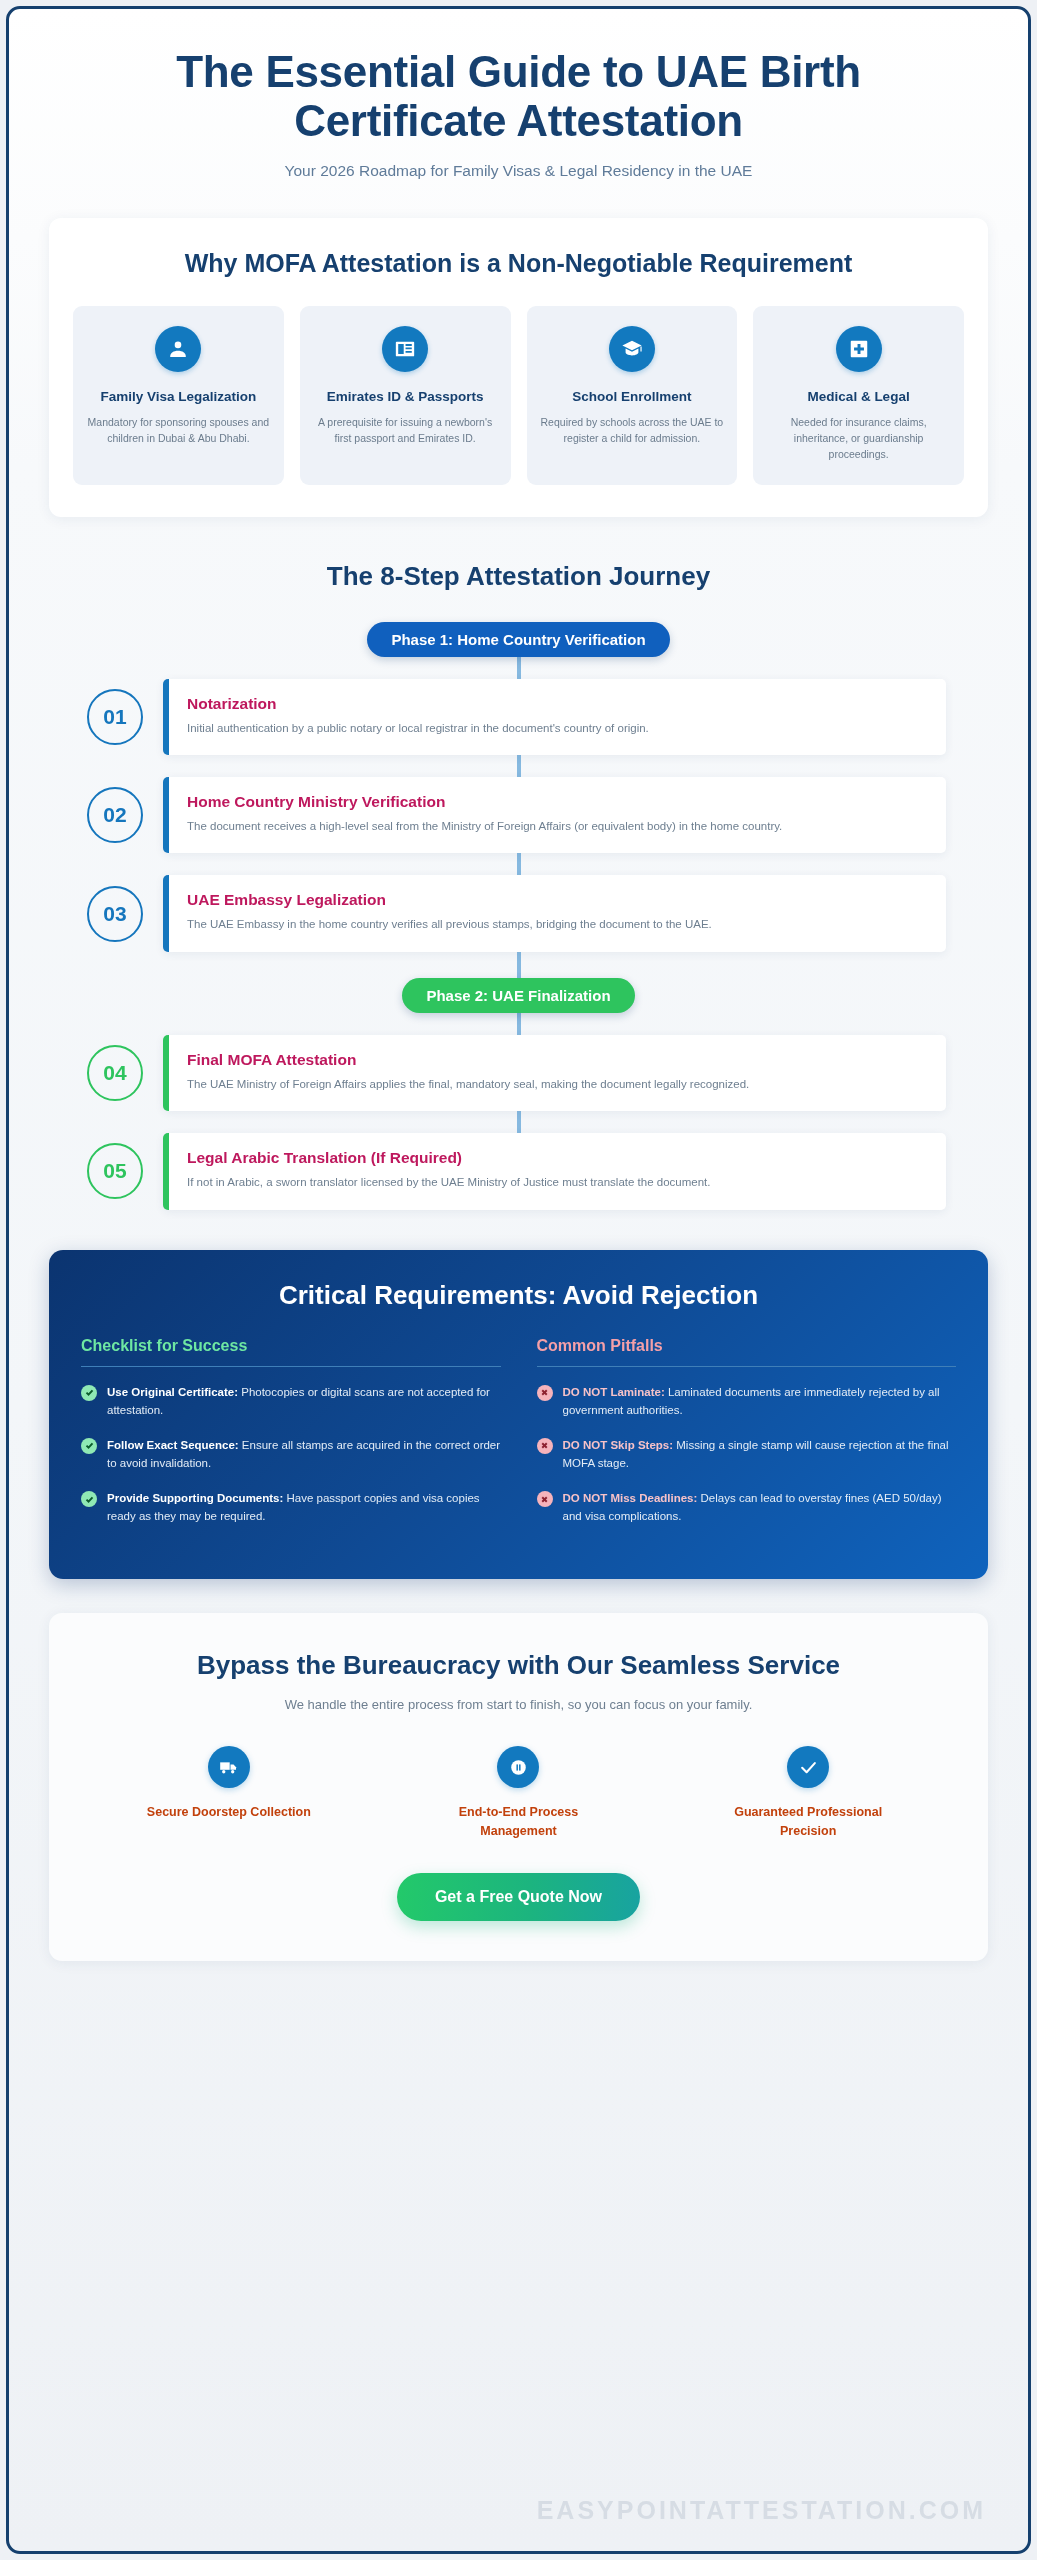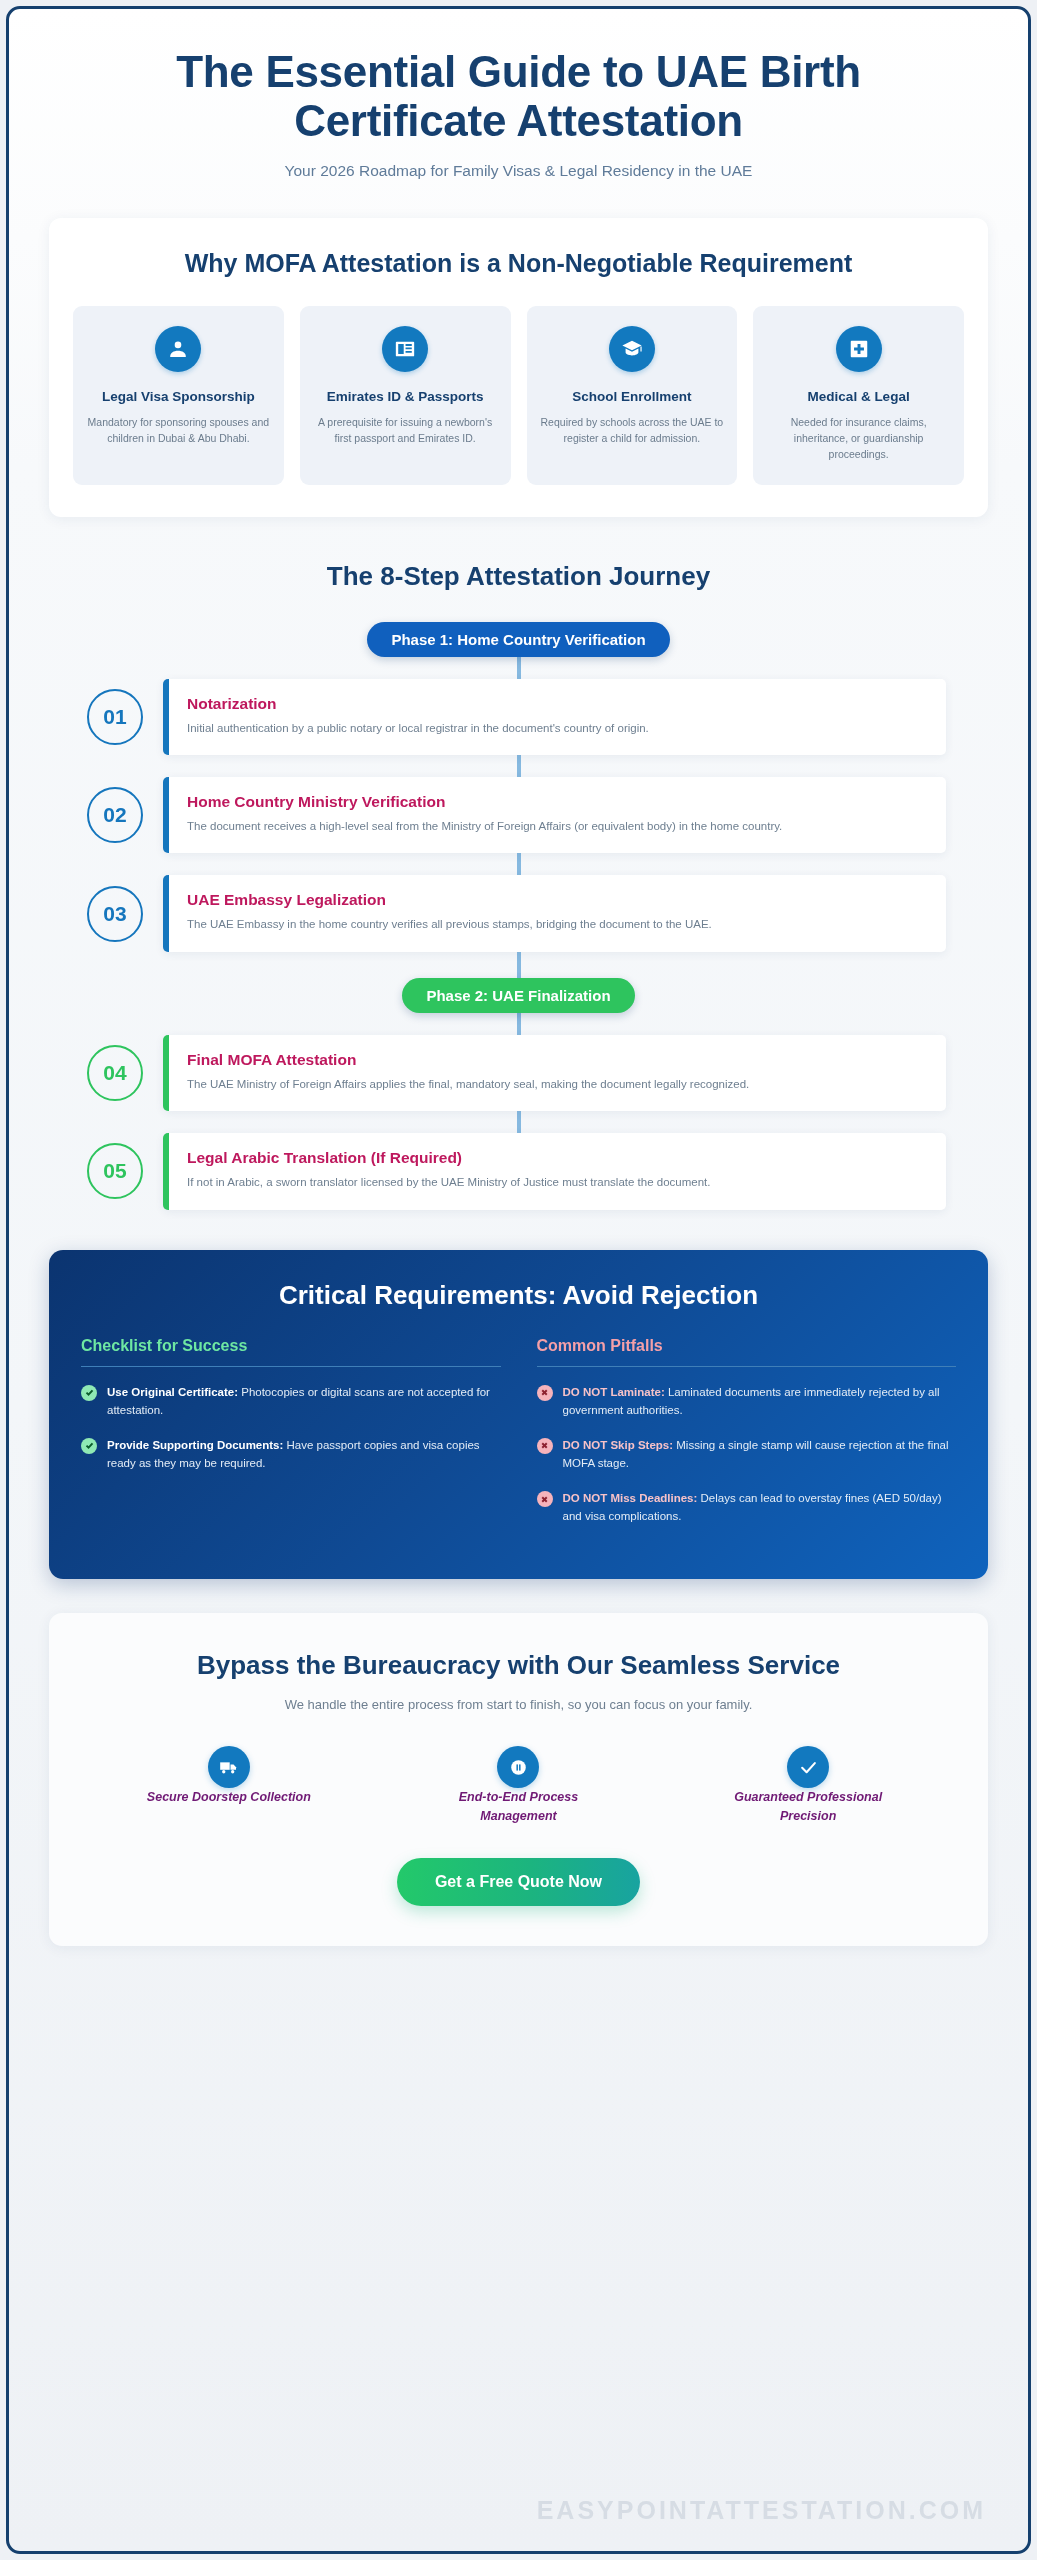--- a/index.html
+++ b/index.html
@@ -263,27 +263,26 @@
   .cta-feat { display: flex; flex-direction: column; align-items: center; }
   .cta-ico {
     width: 42px; height: 42px;
     border-radius: 50%;
     background: #1279bf;
     display: flex; align-items: center; justify-content: center;
     box-shadow: 0 2px 6px rgba(18,121,191,0.28);
   }
   .cta-ico svg { width: 19px; height: 19px; fill: #ffffff; }
   .cta-feat-label {
-    margin-top: 0;
+    margin-top: 15px;
     font-size: 12.5px;
     font-weight: 700;
-    color: #701a75;
+    color: #c2410c;
     line-height: 1.5;
     max-width: 180px;
-    font-style: italic;
   }
   .cta-btn {
     margin: 32px auto 0 auto;
     display: inline-block;
     background: linear-gradient(90deg, #23c96a 0%, #1cb47f 55%, #18a3a0 100%);
     color: #ffffff;
     font-size: 16px;
     font-weight: 700;
     padding: 15px 38px;
     border: none;
@@ -319,21 +318,21 @@
     <h2>Why MOFA Attestation is a Non-Negotiable Requirement</h2>
     <div class="why-grid">
 
       <div class="why-item">
         <div class="why-ico">
           <svg viewBox="0 0 24 24">
                 <circle cx="12" cy="7.5" r="3.6"></circle>
                 <path d="M3.5 20c0-3.6 3.8-6 8.5-6s8.5 2.4 8.5 6v.6H3.5z"></path>
               </svg>
         </div>
-        <div class="why-title">Legal Visa Sponsorship</div>
+        <div class="why-title">Family Visa Legalization</div>
         <div class="why-desc">Mandatory for sponsoring spouses and children in Dubai &amp; Abu Dhabi.</div>
       </div>
 
       <div class="why-item">
         <div class="why-ico">
           <svg viewBox="0 0 24 24">
                 <path d="M3 4h18a1 1 0 011 1v14a1 1 0 01-1 1H3a1 1 0 01-1-1V5a1 1 0 011-1zm1.6 2.6v10.8h6V6.6zm8 0v2h6.8v-2zm0 3.8v2h6.8v-2zm0 3.8v2h6.8v-2z"></path>
               </svg>
         </div>
         <div class="why-title">Emirates ID &amp; Passports</div>
@@ -439,20 +438,28 @@
 
           <div class="crit-item ok">
             <span class="crit-badge ok">
               <svg viewBox="0 0 12 12">
                     <polyline points="2,6.2 4.7,8.8 10,3.2"></polyline>
                   </svg>
             </span>
             <span><span class="crit-strong">Use Original Certificate:</span><span> Photocopies or digital scans are not accepted for attestation.</span></span>
           </div>
 
+          <div class="crit-item ok">
+            <span class="crit-badge ok">
+              <svg viewBox="0 0 12 12">
+                    <polyline points="2,6.2 4.7,8.8 10,3.2"></polyline>
+                  </svg>
+            </span>
+            <span><span class="crit-strong">Follow Exact Sequence:</span><span> Ensure all stamps are acquired in the correct order to avoid invalidation.</span></span>
+          </div>
 
           <div class="crit-item ok">
             <span class="crit-badge ok">
               <svg viewBox="0 0 12 12">
                     <polyline points="2,6.2 4.7,8.8 10,3.2"></polyline>
                   </svg>
             </span>
             <span><span class="crit-strong">Provide Supporting Documents:</span><span> Have passport copies and visa copies ready as they may be required.</span></span>
           </div>
 

